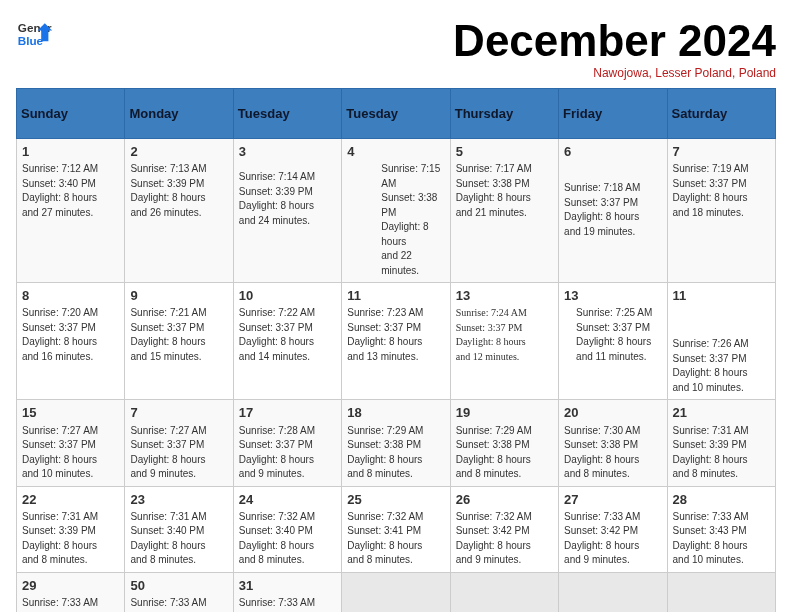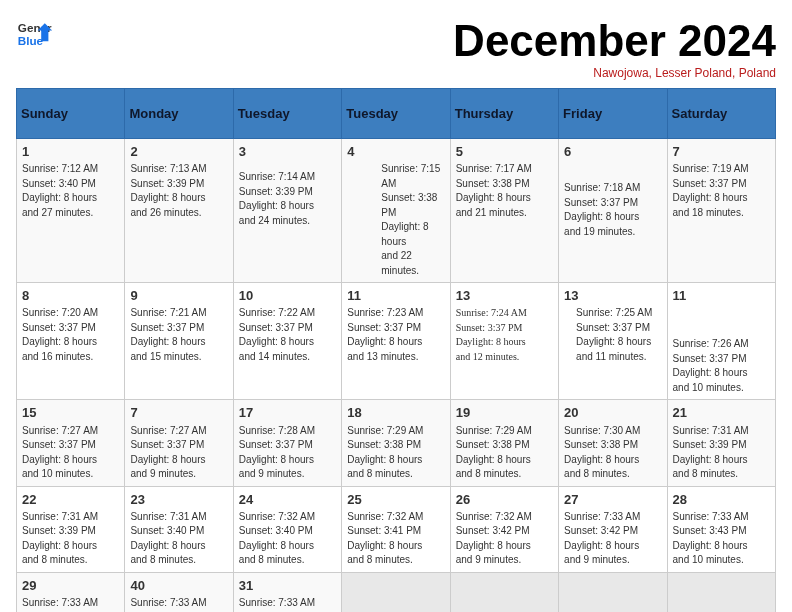--- a/index.html
+++ b/index.html
@@ -318,21 +318,21 @@
       </tr>
       <tr>
         <td>
           <span class="day-num">29</span>
           <div class="day-info" style="white-space: pre-line;">Sunrise: 7:33 AM
 Sunset: 3:44 PM
 Daylight: 8 hours
 and 11 minutes.</div>
         </td>
         <td>
-          <span class="day-num">40</span>
+          <span class="day-num">50</span>
           <div class="day-info" style="white-space: pre-line;">Sunrise: 7:33 AM
 Sunset: 3:45 PM
 Daylight: 8 hours
 and 11 minutes.</div>
         </td>
         <td>
           <span class="day-num">31</span>
           <div class="day-info" style="white-space: pre-line;">Sunrise: 7:33 AM
 Sunset: 3:46 PM
 Daylight: 8 hours

